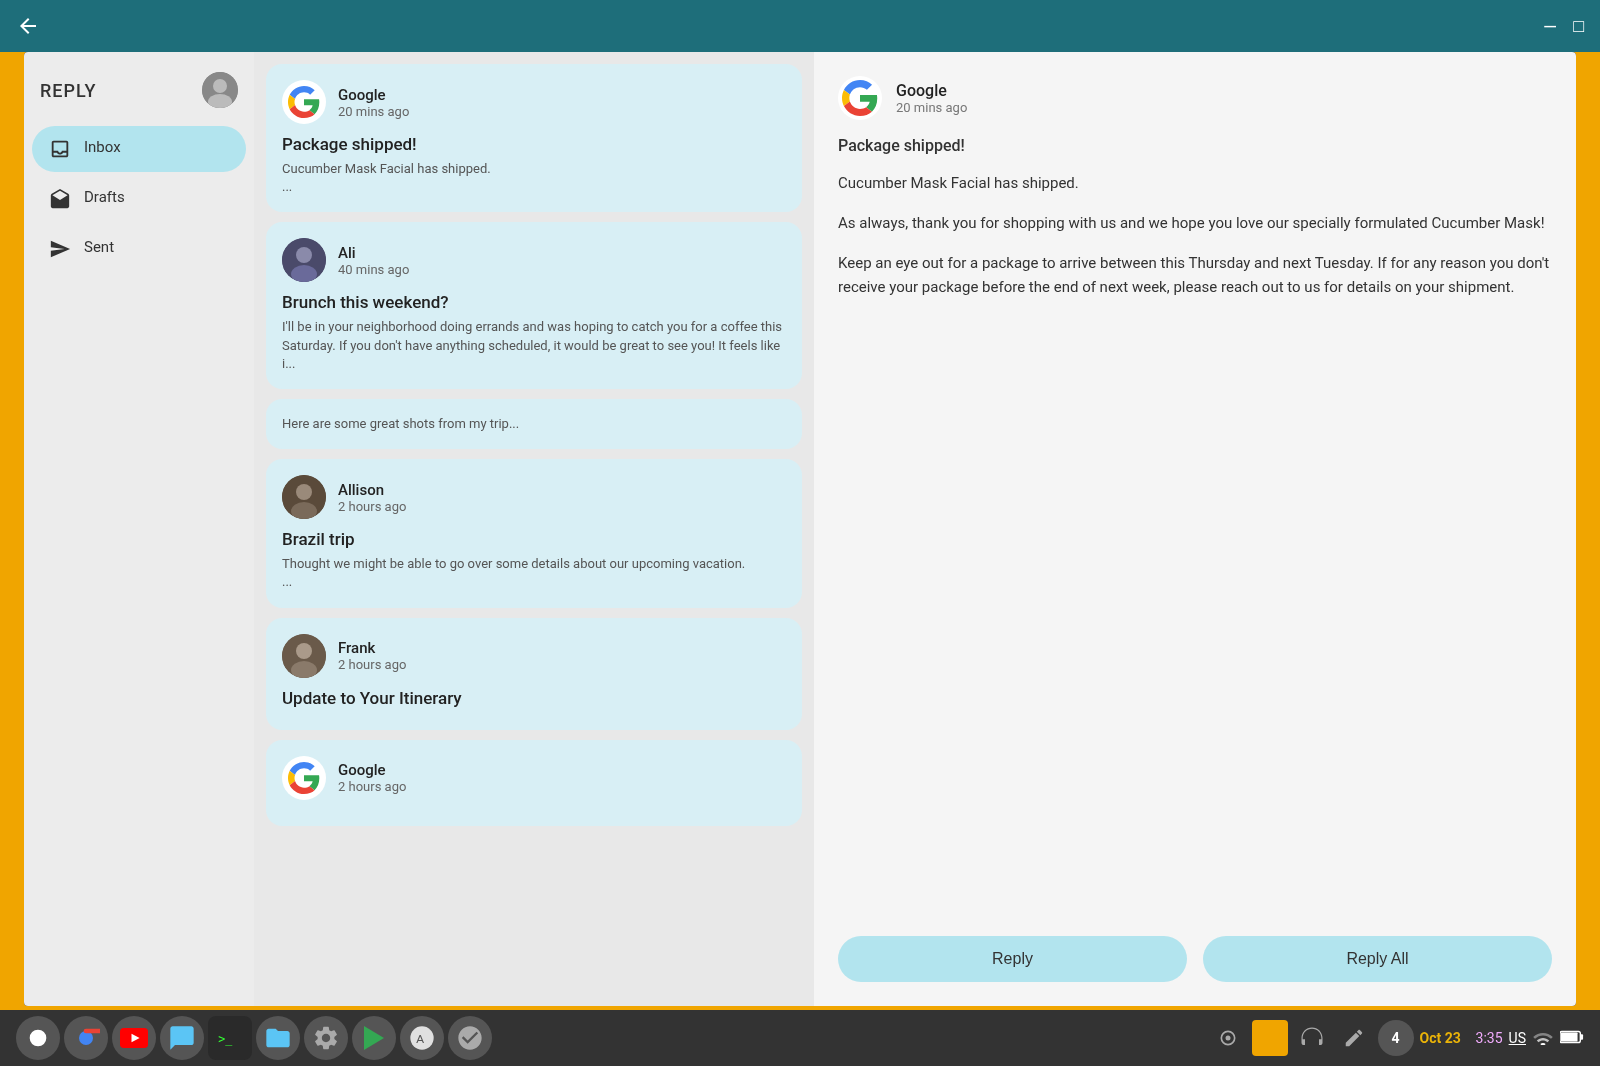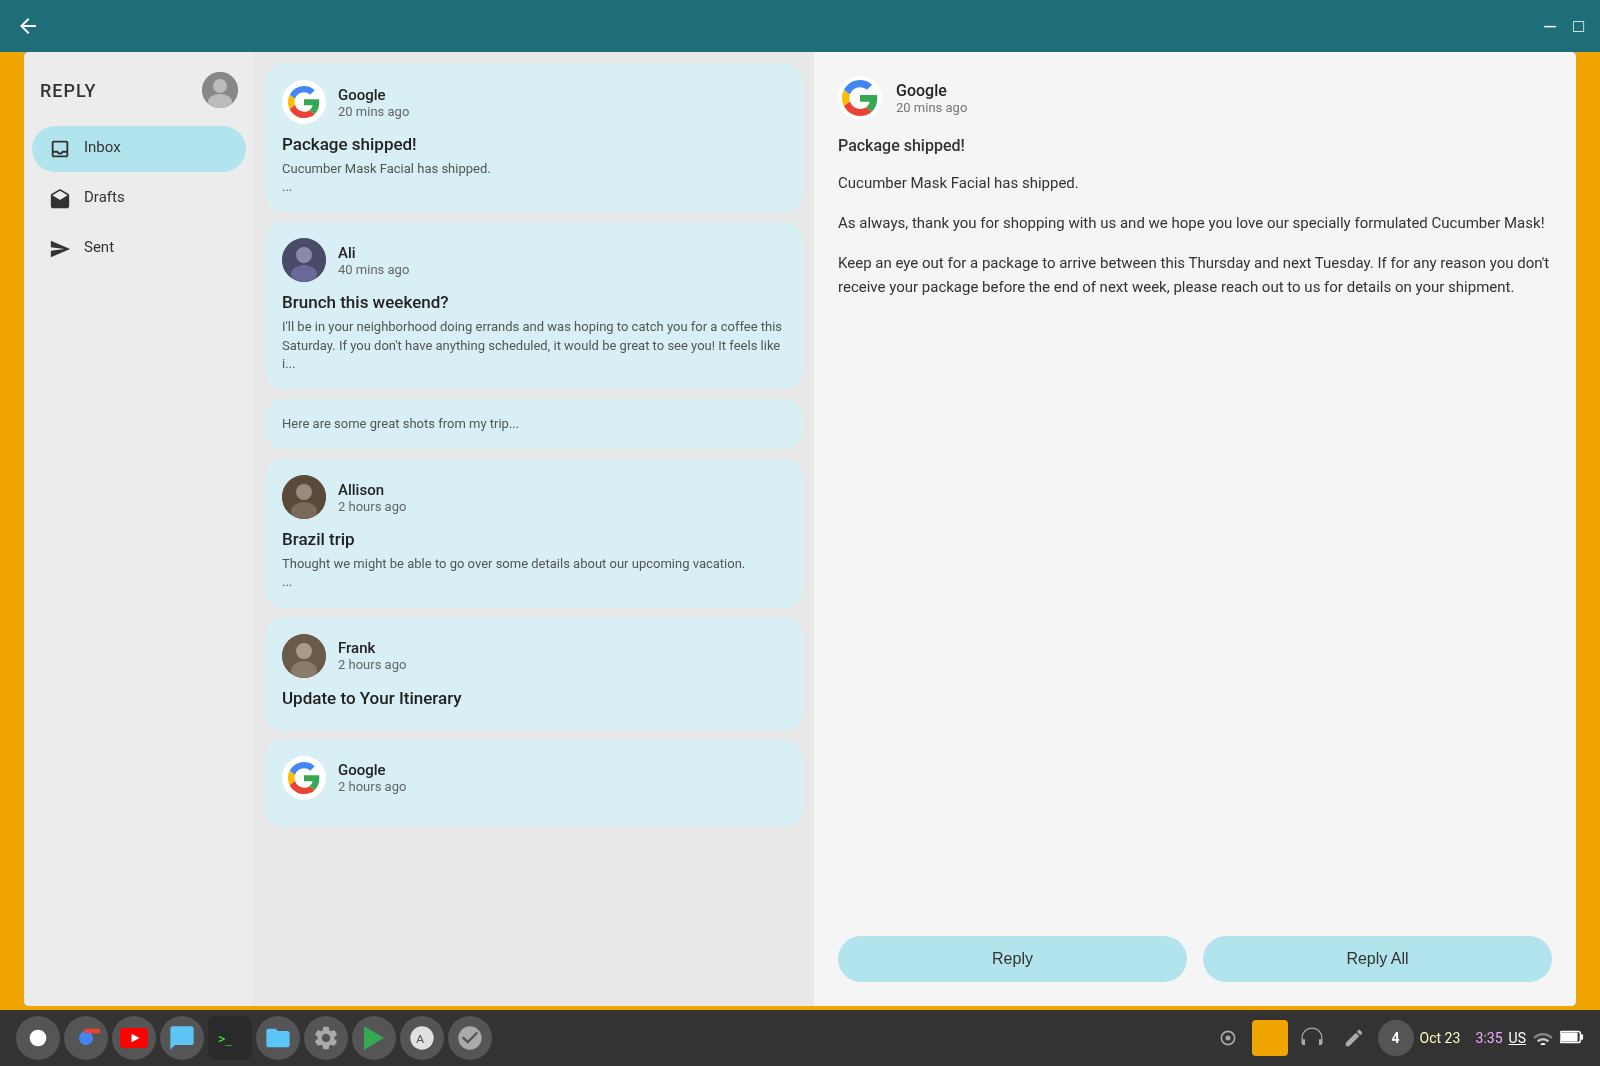--- a/index.html
+++ b/index.html
@@ -560,21 +560,21 @@
     <div class="taskbar-icon" style="background:transparent;width:36px;height:36px;">
       <svg width="22" height="22" viewBox="0 0 24 24" fill="#aaa">
         <path d="M3 17.25V21h3.75L17.81 9.94l-3.75-3.75L3 17.25zM20.71 7.04c.39-.39.39-1.02 0-1.41l-2.34-2.34c-.39-.39-1.02-.39-1.41 0l-1.83 1.83 3.75 3.75 1.83-1.83z"></path>
       </svg>
     </div>
 
     <div class="taskbar-icon" style="background:#555;width:36px;height:36px;border-radius:50%;color:white;font-size:14px;font-weight:bold;display:flex;align-items:center;justify-content:center;">
       4
     </div>
 
-    <div style="color:#fef9c3;font-size:14px;font-weight:400;min-width:50px;">Oct 23</div>
+    <div style="color:#eab308;font-size:14px;font-weight:700;min-width:50px;">Oct 23</div>
 
     <div style="color:#f0abfc;font-size:14px;">3:35</div>
 
     <div style="color:white;font-size:14px;text-decoration:underline;">US</div>
 
     <div style="color:white;font-size:18px;">
       <svg width="22" height="16" viewBox="0 0 24 18" fill="white">
         <path d="M1 9l2 2c5-5 13-5 18 0l2-2C16.93 2.93 7.08 2.93 1 9z" opacity="0.4"></path>
         <path d="M5 13l2 2c2.76-2.76 7.24-2.76 10 0l2-2C15.14 9.14 8.87 9.14 5 13z" opacity="0.7"></path>
         <path d="M9 17l3 3 3-3c-1.65-1.66-4.34-1.66-6 0z"></path>

